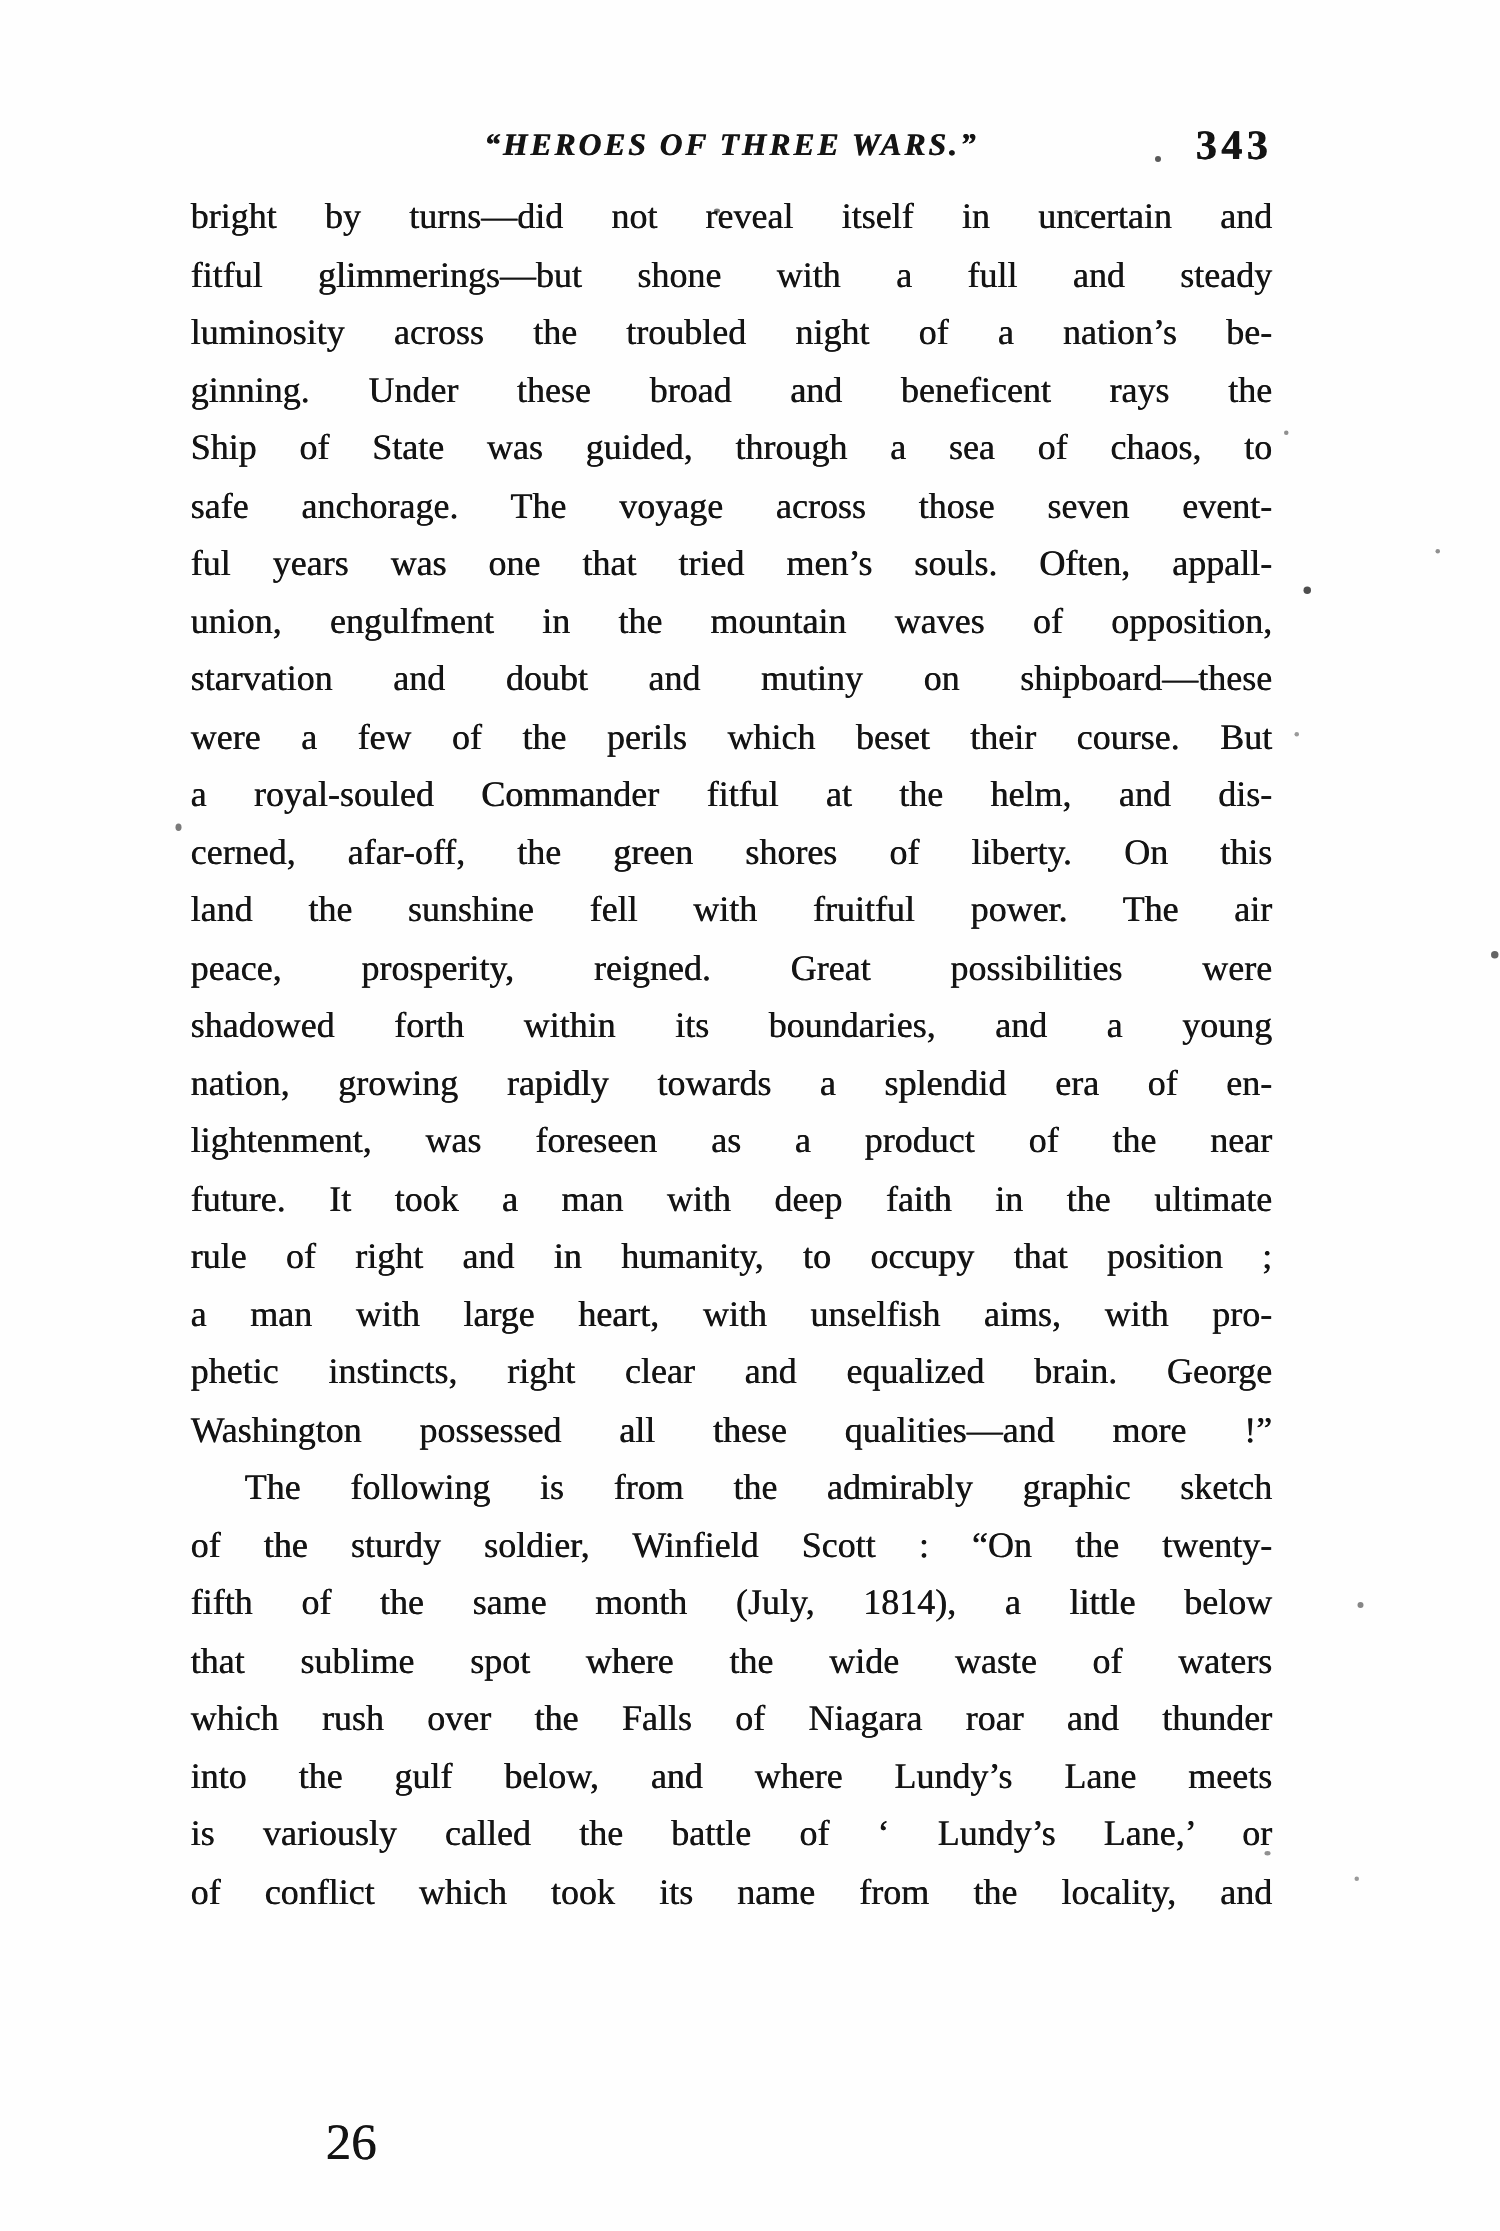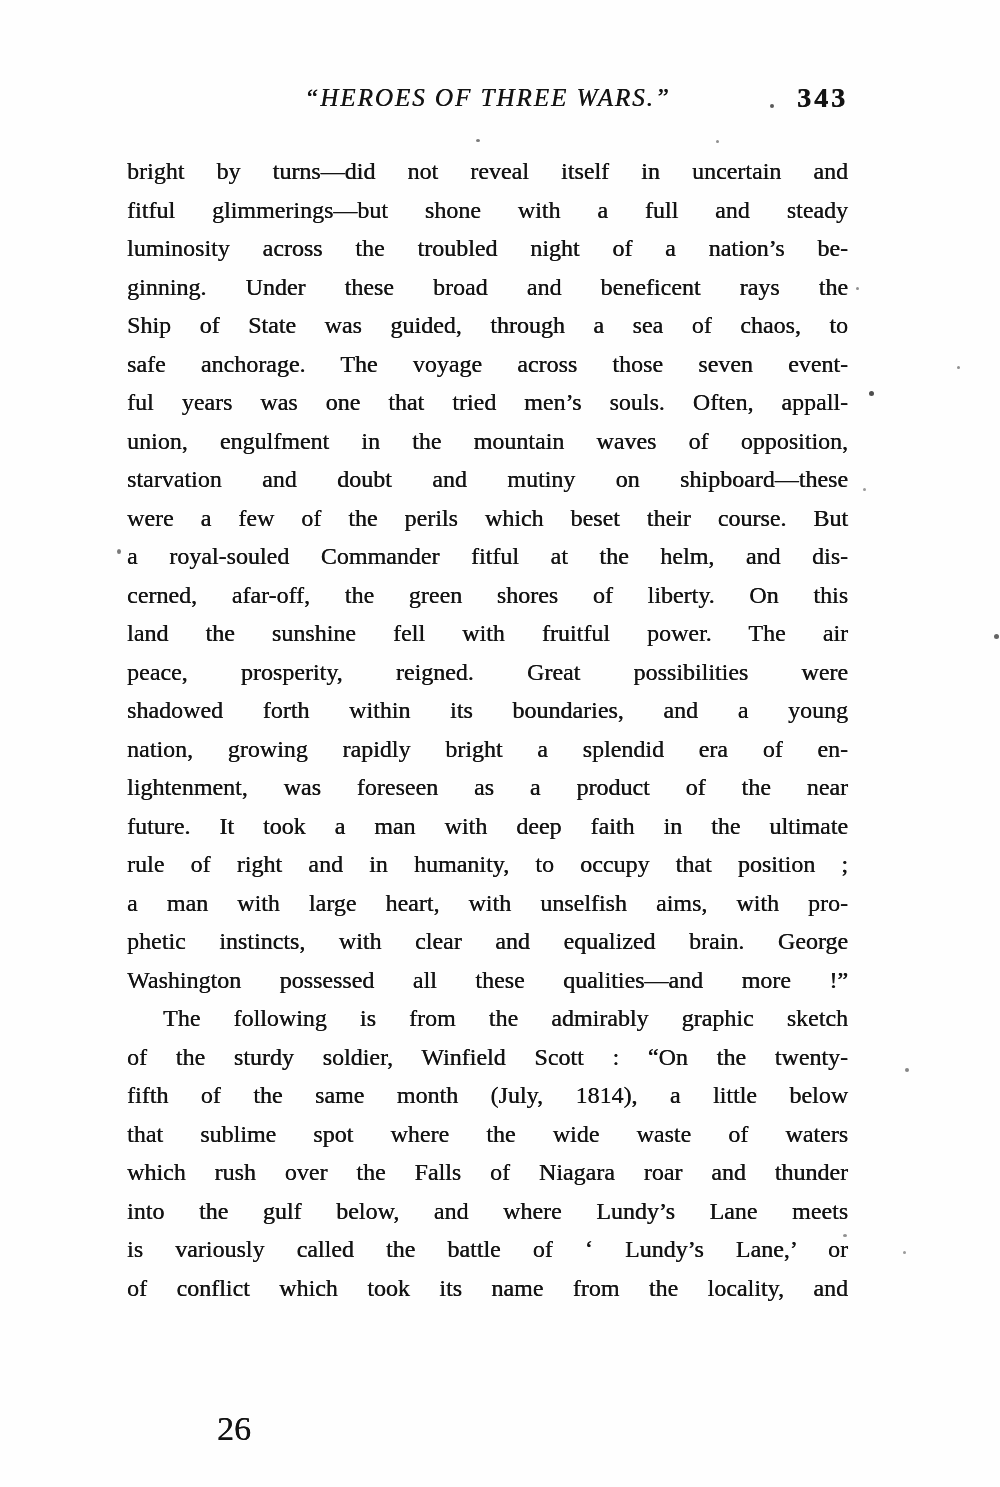--- a/index.html
+++ b/index.html
@@ -19,40 +19,40 @@
     top: 84px;
     width: 721px;
     height: 36px;
   }
   .running-title {
     position: absolute;
     left: 0;
     width: 100%;
     text-align: center;
     font-style: italic;
-    font-weight: normal;
-    font-size: 25px;
+    font-weight: bold;
+    font-size: 21px;
     letter-spacing: 2px;
     white-space: nowrap;
     text-shadow: 0.4px 0 0 currentColor;
   }
   .folio {
     position: absolute;
     right: 0;
     top: -2px;
     font-weight: bold;
     font-size: 28px;
     letter-spacing: 3px;
     text-shadow: 0.5px 0 0 currentColor;
     margin-left: 47px;
   }
   .body-text {
     position: absolute;
     left: 127px;
-    top: 152px;
+    top: 126px;
     width: 721px;
     font-size: 24px;
     line-height: 38.5px;
     text-shadow: 0.35px 0 0 currentColor;
   }
   .line {
     text-align: justify;
     text-align-last: justify;
     height: 38.5px;
     overflow: visible;
@@ -90,26 +90,26 @@
     <div class="line">safe anchorage.  The voyage across those seven event-</div>
     <div class="line">ful years was one that tried men’s souls.  Often, appall-</div>
     <div class="line">union, engulfment in the mountain waves of opposition,</div>
     <div class="line">starvation and doubt and mutiny on shipboard—these</div>
     <div class="line">were a few of the perils which beset their course.  But</div>
     <div class="line">a royal-souled Commander fitful at the helm, and dis-</div>
     <div class="line">cerned, afar-off, the green shores of liberty.  On this</div>
     <div class="line">land the sunshine fell with fruitful power.  The air</div>
     <div class="line">peace, prosperity, reigned.  Great possibilities were</div>
     <div class="line">shadowed forth within its boundaries, and a young</div>
-    <div class="line">nation, growing rapidly bright a splendid era of en-</div>
+    <div class="line">nation, growing rapidly towards a splendid era of en-</div>
     <div class="line">lightenment, was foreseen as a product of the near</div>
     <div class="line">future.  It took a man with deep faith in the ultimate</div>
     <div class="line">rule of right and in humanity, to occupy that position ;</div>
     <div class="line">a man with large heart, with unselfish aims, with pro-</div>
-    <div class="line">phetic instincts, with clear and equalized brain.  George</div>
+    <div class="line">phetic instincts, right clear and equalized brain.  George</div>
     <div class="line">Washington possessed all these qualities—and more !”</div>
     <div class="line indent">The following is from the admirably graphic sketch</div>
     <div class="line">of the sturdy soldier, Winfield Scott : “On the twenty-</div>
     <div class="line">fifth of the same month (July, 1814), a little below</div>
     <div class="line">that sublime spot where the wide waste of waters</div>
     <div class="line">which rush over the Falls of Niagara roar and thunder</div>
     <div class="line">into the gulf below, and where Lundy’s Lane meets</div>
     <div class="line">is variously called the battle of ‘ Lundy’s Lane,’ or</div>
     <div class="line">of conflict which took its name from the locality, and</div>
   </div>

